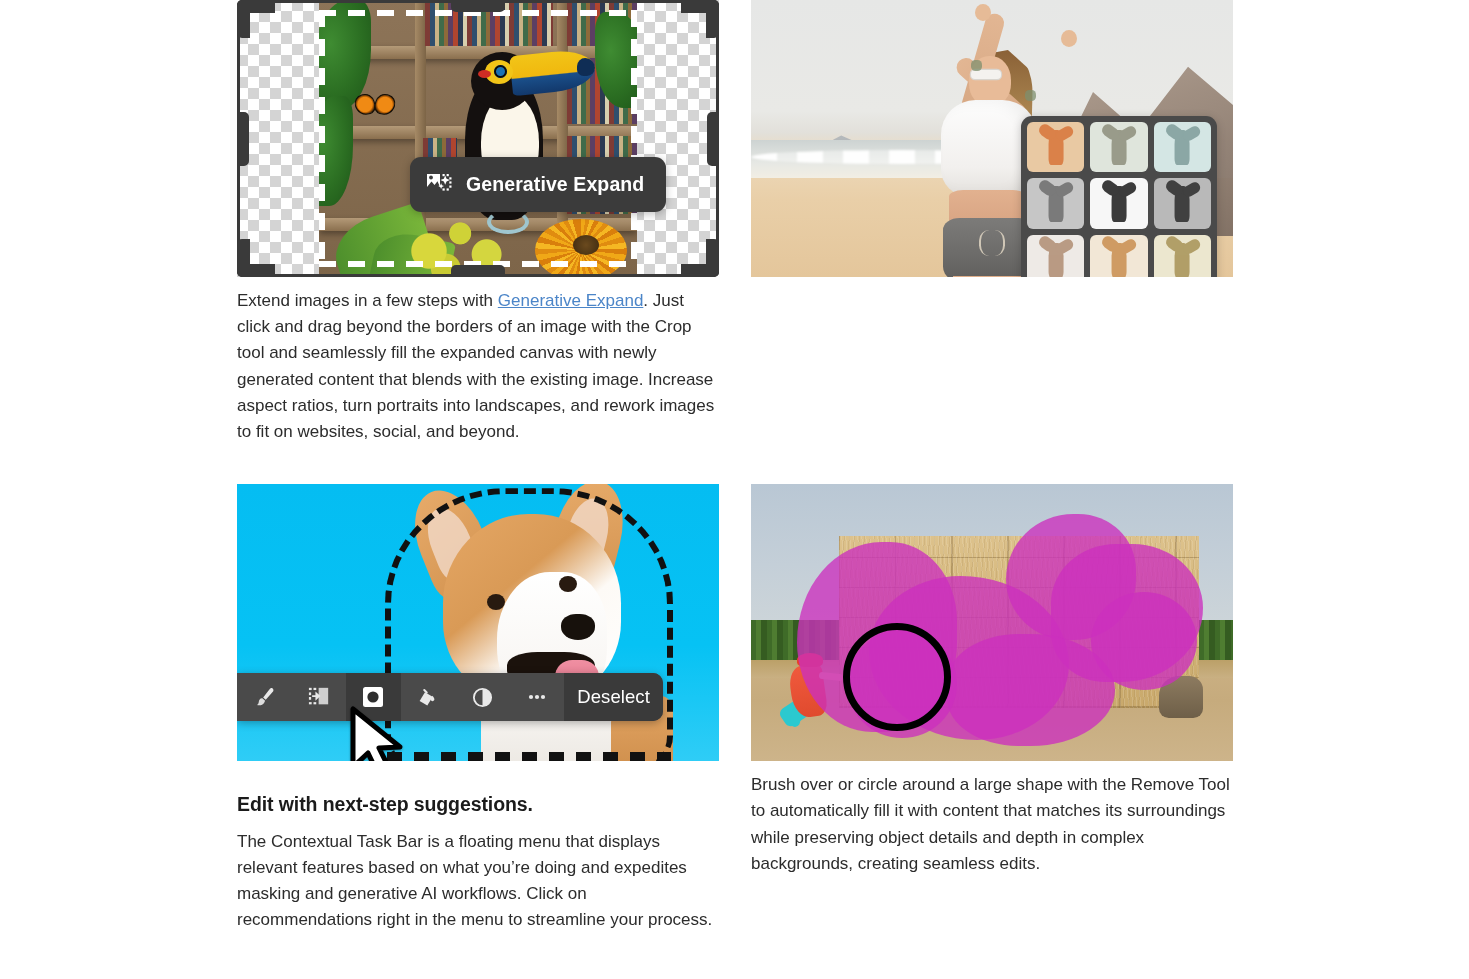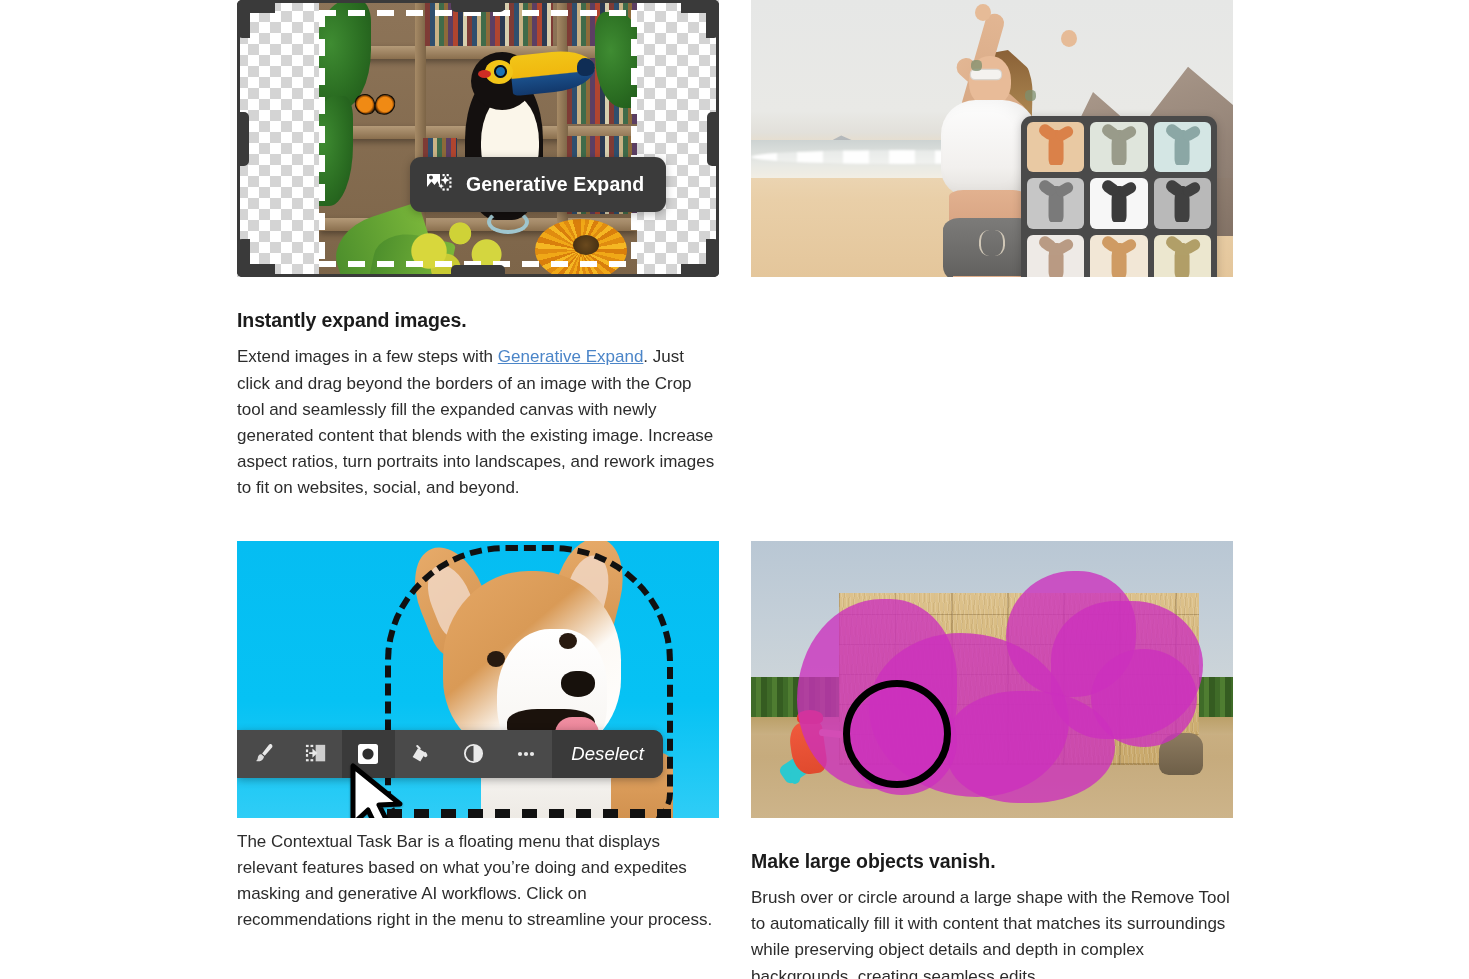--- a/index.html
+++ b/index.html
@@ -459,22 +459,22 @@
   }
   .ctb-pos { left: 0; top: 189px; width: 426px; }
   .ctb-btn {
     width: 57px;
     display: flex; align-items: center; justify-content: center;
     color: #fff;
   }
   .ctb-btn.active { background: #3a3a3a; }
   .ctb-deselect {
     background: #3a3a3a;
-    display: flex; align-items: center; padding: 0 19px;
-    color: #fff; font-size: 18.5px; letter-spacing: .1px; font-style: italic;
+    display: flex; align-items: center; padding: 0 13px;
+    color: #fff; font-size: 18.5px; letter-spacing: .1px;
   }
   .cursor-arrow {
     position: absolute; left: 111px; top: 222px;
     width: 58px; height: 72px;
     pointer-events: none;
     filter: drop-shadow(0 1px 1px rgba(0,0,0,.35));
   }
 
   
   .hay-scene { position: absolute; inset: 0; }
@@ -644,21 +644,20 @@
                 <rect x="16.5" y="16.4" width="2.2" height="2.2"></rect>
               </g>
               <path d="M19.2 3.4l1.35 3.35L24 8.1l-3.45 1.35L19.2 12.8l-1.35-3.35L14.4 8.1l3.45-1.35z" fill="#fff"></path>
               <path d="M15.1 11.2l.85 2.05 2.05.85-2.05.85-.85 2.05-.85-2.05-2.05-.85 2.05-.85z" fill="#fff"></path>
             </svg>
           </span>
           <span>Generative Expand</span>
         </div>
       </div>
 
-      <h3 class="card-title">Instantly expand images.</h3>
       <p class="card-body"><span>Extend images in a few steps with </span><a class="lnk" href="#">Generative Expand</a><span>. Just click and drag beyond the borders of an image with the Crop tool and seamlessly fill the expanded canvas with newly generated content that blends with the existing image. Increase aspect ratios, turn portraits into landscapes, and rework images to fit on websites, social, and beyond.</span></p>
     </div>
 
     <div class="cell">
       <div class="media media-lg">
         <div class="beach"></div>
         <div class="beach-mount-l"></div>
         <div class="beach-sea"></div>
         <div class="beach-foam"></div>
         <div class="beach-mount-r"></div>
@@ -786,20 +785,21 @@
           <div class="ctb-deselect">Deselect</div>
         </div>
 
         <div class="cursor-arrow">
           <svg viewBox="0 0 58 72" width="58" height="72" aria-hidden="true">
             <path d="M5 3 L5 61 L20 47 L30 68 L41 62 L31 42 L52 41 Z" fill="#ffffff" stroke="#000000" stroke-width="5" stroke-linejoin="round"></path>
           </svg>
         </div>
       </div>
 
+      <h3 class="card-title">Edit with next-step suggestions.</h3>
       <p class="card-body">The Contextual Task Bar is a floating menu that displays relevant features based on what you’re doing and expedites masking and generative AI workflows. Click on recommendations right in the menu to streamline your process.</p>
     </div>
 
     <div class="cell row2">
       <div class="media media-lg">
         <div class="hay-scene">
           <div class="hay-sky"></div>
           <div class="hay-corn"></div>
           <div class="hay-ground"></div>
           <div class="hay-ground-strip"></div>
@@ -819,18 +819,17 @@
           <div class="mag-blob" style="left: 118px; top: 92px; width: 200px; height: 164px; border-radius: 46% 54%; background: rgb(204, 47, 190);"></div>
           <div class="mag-blob" style="left: 255px; top: 30px; width: 130px; height: 126px; border-radius: 54% 46% 50% 50%; background: rgb(204, 47, 190);"></div>
           <div class="mag-blob" style="left: 300px; top: 60px; width: 152px; height: 138px; border-radius: 48% 52% 60% 40%; background: rgb(204, 47, 190);"></div>
           <div class="mag-blob" style="left: 340px; top: 108px; width: 106px; height: 98px; border-radius: 50%; background: rgb(204, 47, 190);"></div>
           <div class="mag-blob" style="left: 196px; top: 150px; width: 168px; height: 112px; border-radius: 46% 54% 54% 46%; background: rgb(204, 47, 190);"></div>
           <div class="mag-blob" style="left: 96px; top: 146px; width: 110px; height: 108px; border-radius: 50%; background: rgb(204, 47, 190);"></div>
         </div>
         <div class="remove-circle"></div>
       </div>
 
-      <h3 class="card-title">Make large objects vanish.</h3>
       <p class="card-body">Brush over or circle around a large shape with the Remove Tool to automatically fill it with content that matches its surroundings while preserving object details and depth in complex backgrounds, creating seamless edits.</p>
     </div>
 
   </div>
 </div>
 
 </body></html>

